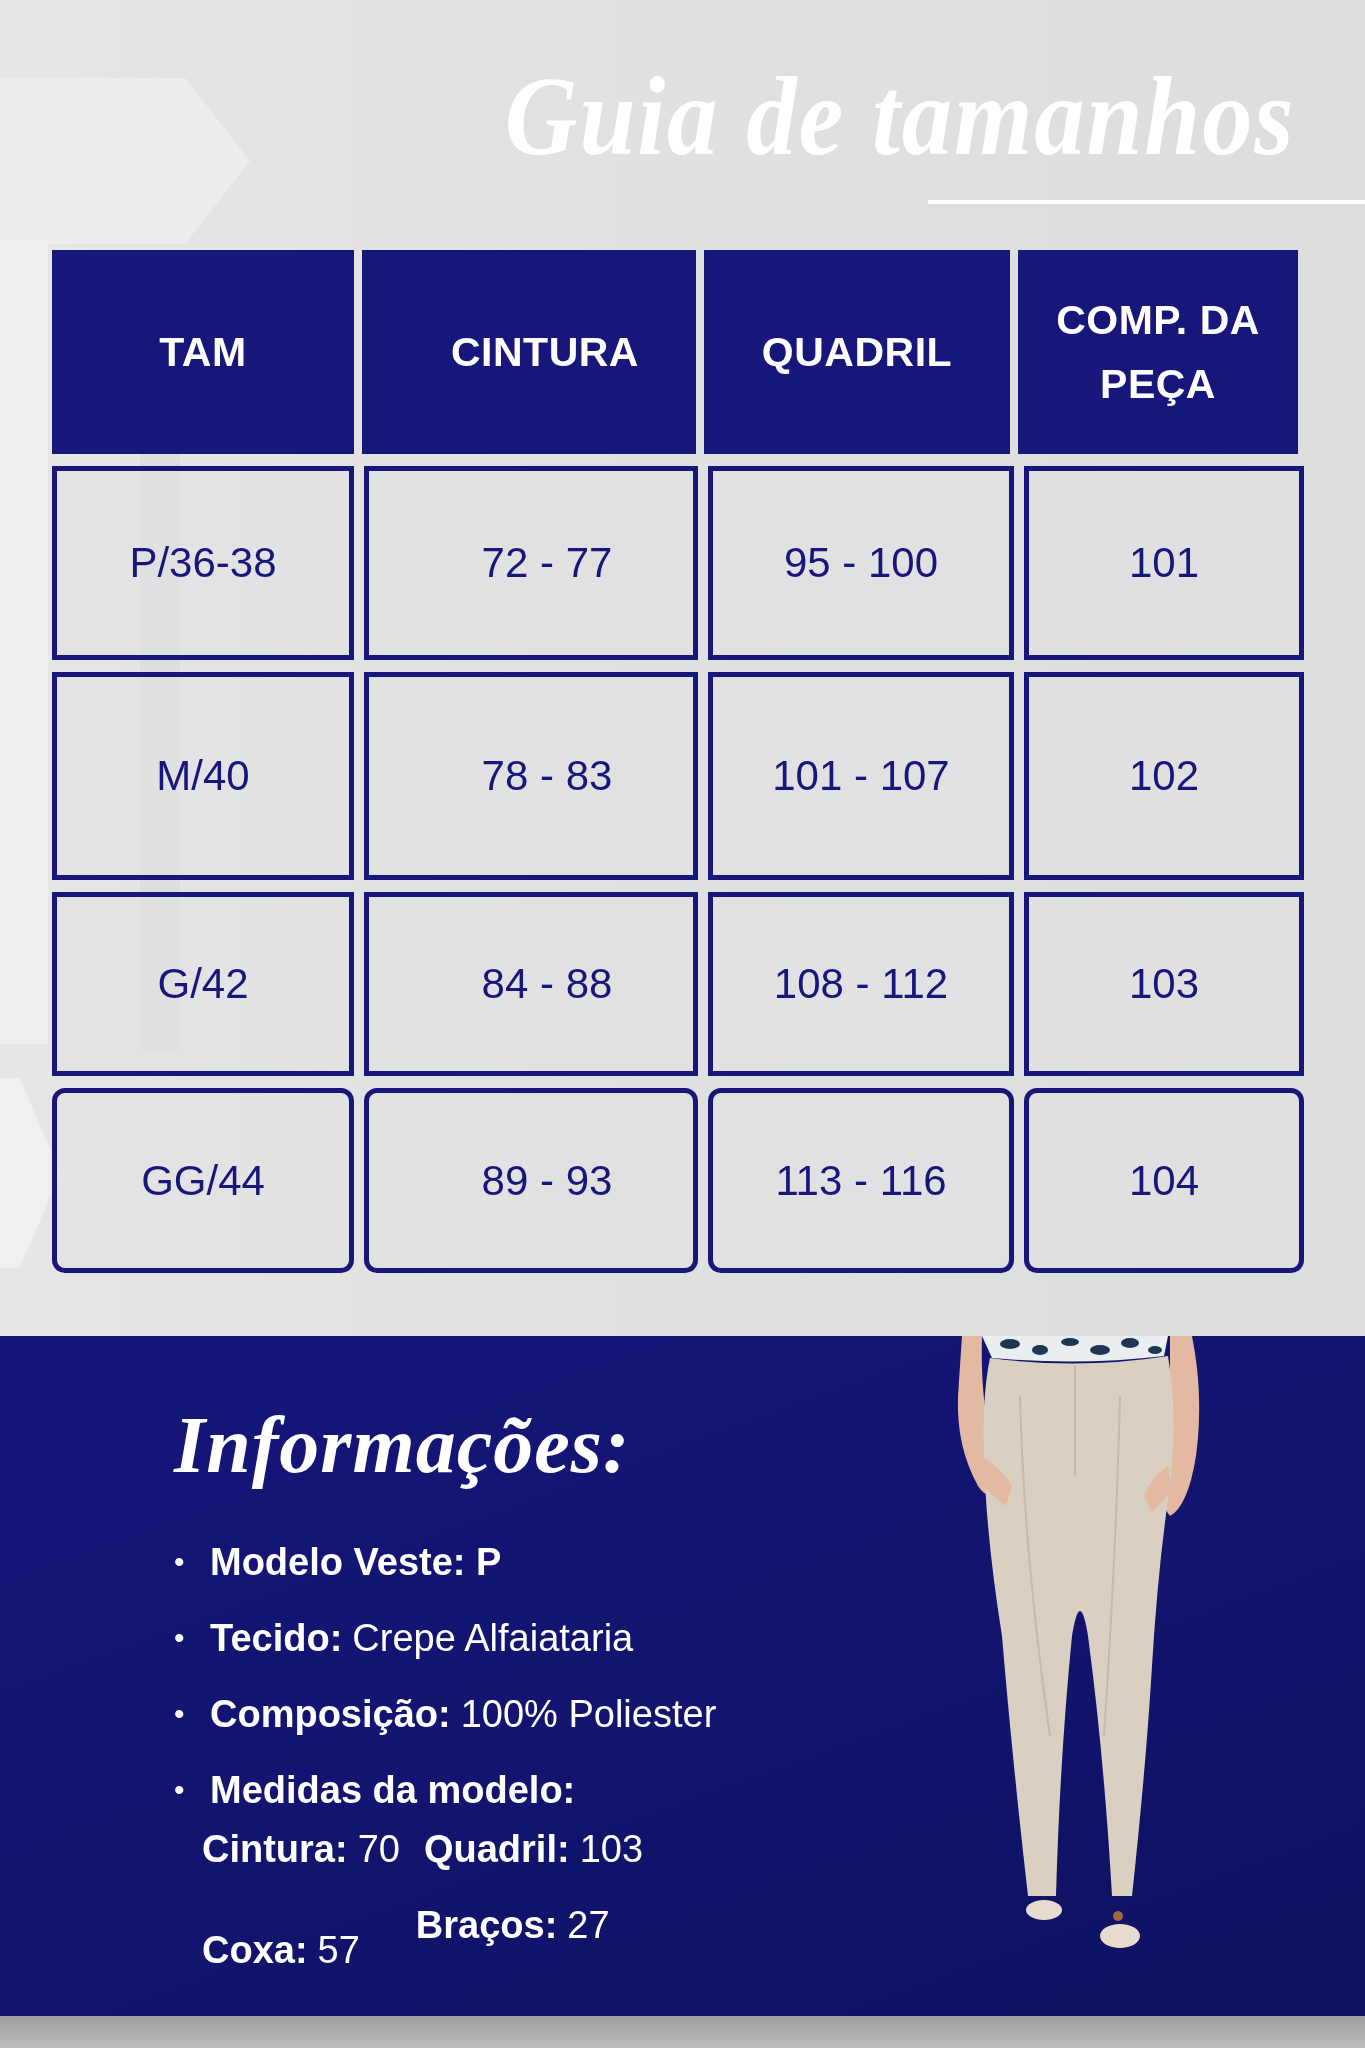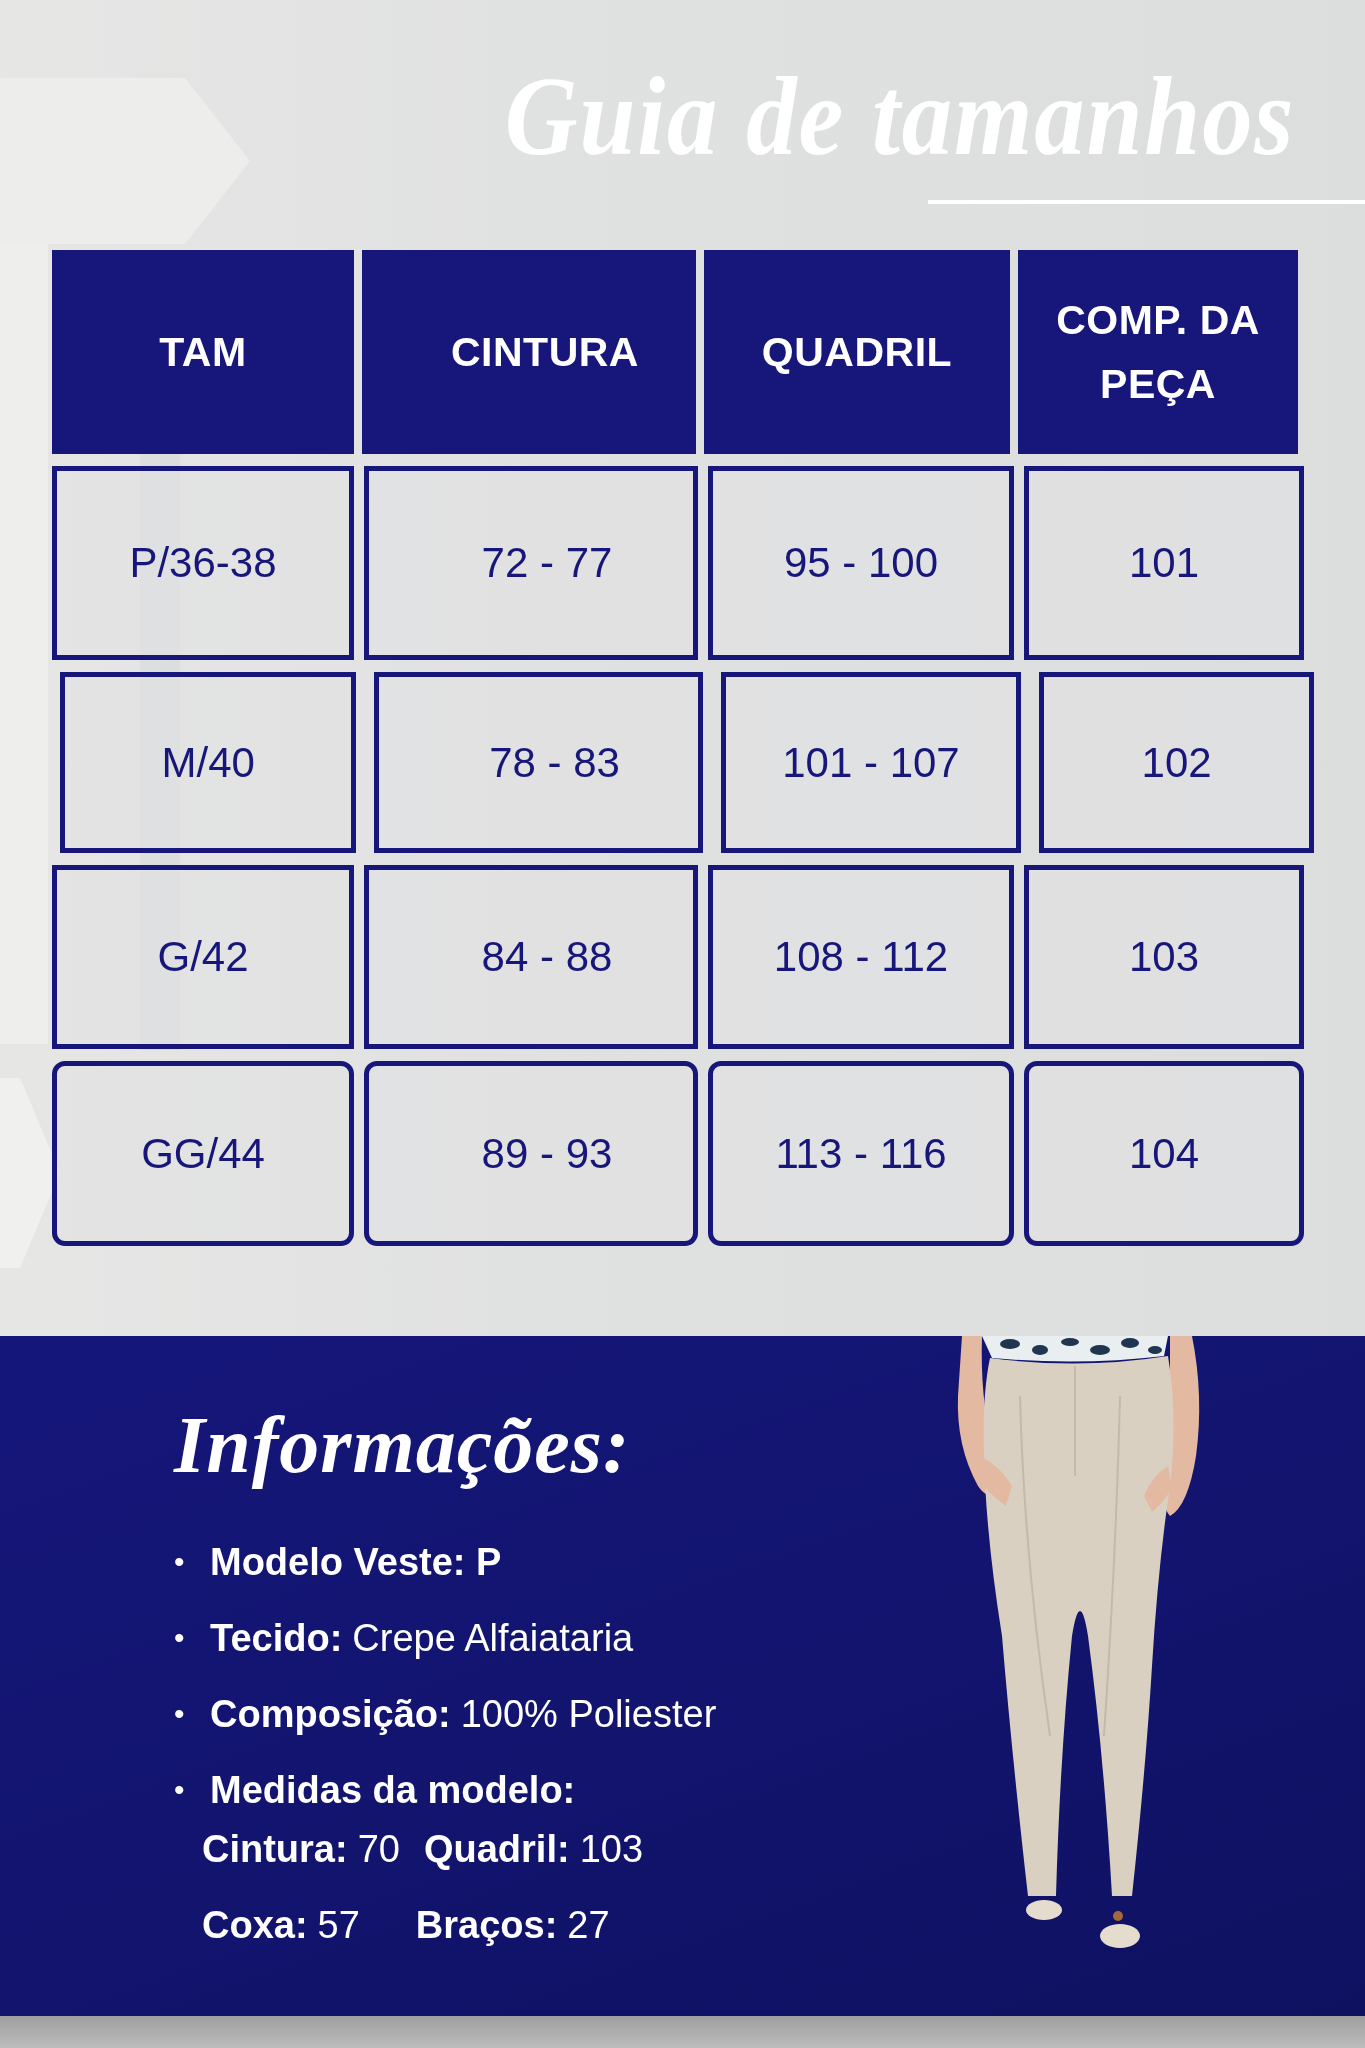--- a/index.html
+++ b/index.html
@@ -54,41 +54,41 @@
     }
     .tbody { margin-top: 12px; display: flex; flex-direction: column; gap: 12px; }
     .tr { display: flex; gap: 10px; }
     .td {
       border: 5px solid #17167a; background: rgba(225,226,227,0.55);
       display: flex; align-items: center; justify-content: center;
       color: #17167a; font-size: 42px;
     }
     .td.size { font-weight: normal; }
     .c1 { width: 302px; } .c2 { width: 334px; padding-left: 32px; } .c3 { width: 306px; } .c4 { width: 280px; }
-    .r1 { height: 194px; } .r2 { height: 181px; margin-left: 8px; } .r3 { height: 184px; } .r4 { height: 185px; border-radius: 13px; }
+    .r1 { height: 194px; } .r2 { height: 208px; } .r3 { height: 184px; } .r4 { height: 185px; border-radius: 13px; }
 
     
     .bottom {
       position: absolute; left: 0; top: 1336px; width: 1365px; height: 680px;
       background: linear-gradient(160deg, #15167a 0%, #12146e 55%, #0e1160 100%);
       overflow: hidden;
     }
     .info-title {
       position: absolute; left: 174px; top: 64px;
       font-family: "Liberation Serif", "DejaVu Serif", serif;
       font-style: italic; font-size: 80px; color: #ffffff; letter-spacing: 1px;
     }
     .info-list { position: absolute; left: 174px; top: 188px; color: #fff; font-size: 38px; }
     .info-item { height: 76px; display: flex; align-items: center; white-space: nowrap; }
     .bullet { width: 36px; font-size: 30px; }
     .lbl { font-weight: bold; margin-right: 10px; }
     .val { font-weight: normal; }
     .measure-row { height: 76px; display: flex; align-items: flex-start; padding-left: 28px; white-space: nowrap; }
     .measure-row .pair { margin-right: 24px; }
-    .measure-row .pair.wide { margin-right: 56px; }
+    .measure-row .pair.wide { margin-right: 56px; margin-top: 25px; }
 
     
     .photo { position: absolute; left: 920px; top: 0; width: 320px; height: 680px; }
     .footer-strip {
       position: absolute; left: 0; top: 2016px; width: 1365px; height: 32px;
       background: linear-gradient(180deg, #9e9e9e, #bdbdbd);
     }
   </style>
 </head>
 <body>

